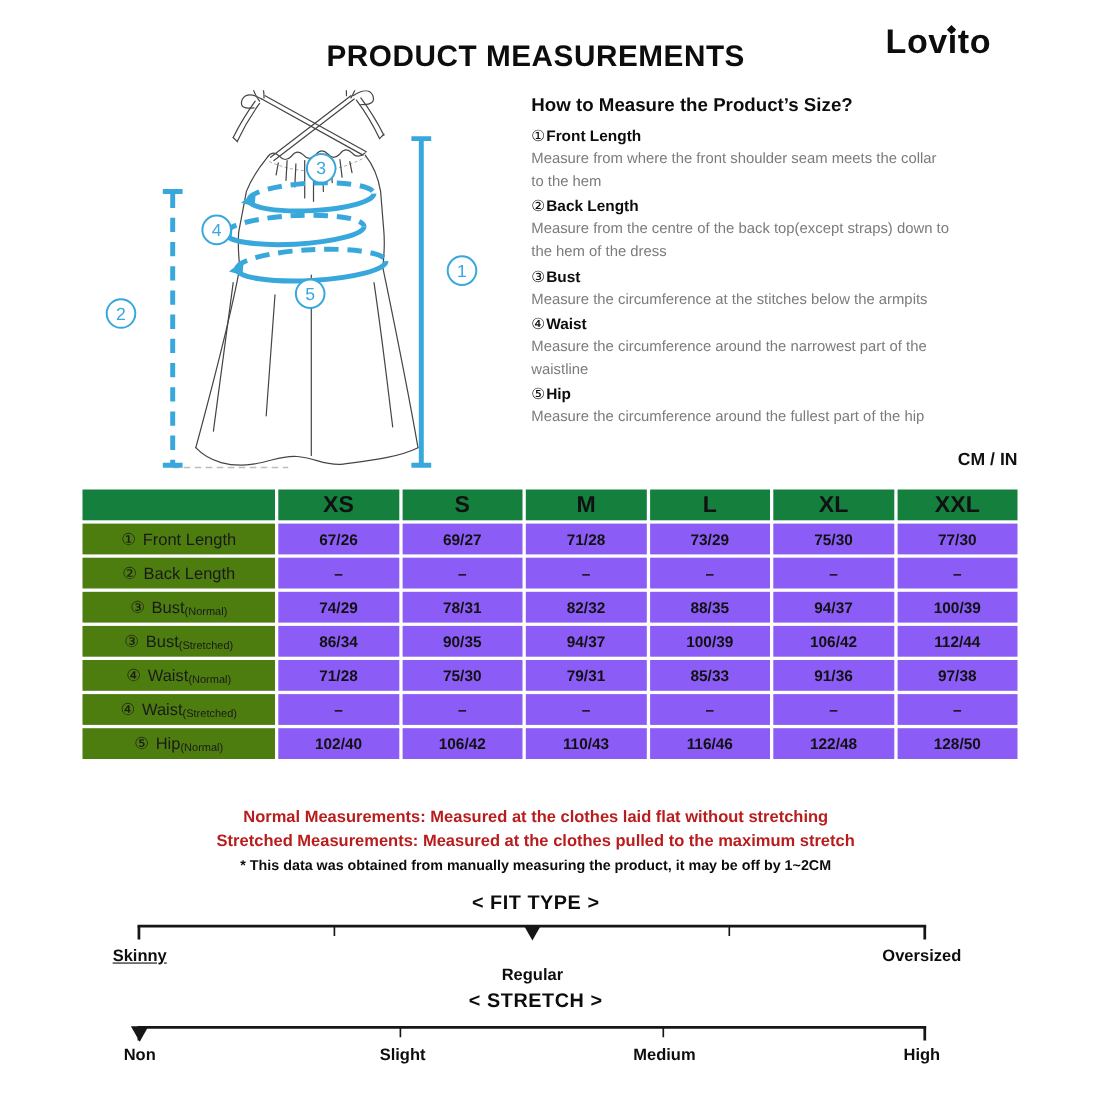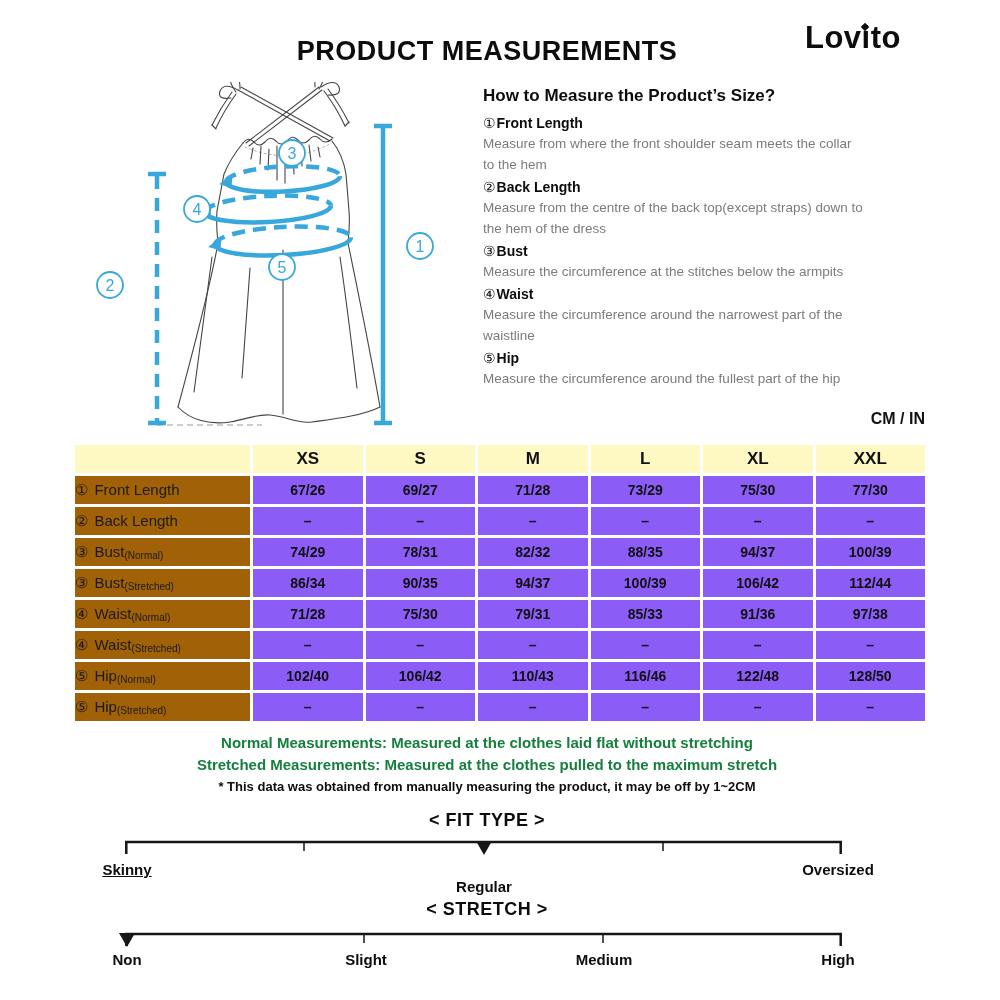--- a/index.html
+++ b/index.html
@@ -15,28 +15,28 @@
   .guide{position:absolute;left:483px;top:86px;width:452px;}
   .guide h2{margin:0 0 8px 0;font-size:17px;font-weight:bold;color:#0d0d0d;}
   .g-label{font-size:14px;font-weight:bold;line-height:19px;margin-top:3px;color:#0d0d0d;}
   .g-num{font-weight:normal;margin-right:1px;}
   .g-desc{font-size:13.5px;color:#7b7b7b;line-height:21px;white-space:pre-line;}
 
   .units{position:absolute;right:75px;top:410px;font-size:16px;font-weight:bold;}
 
   table.sizes{position:absolute;left:72px;top:442px;width:856px;border-collapse:separate;border-spacing:3px;table-layout:fixed;}
   table.sizes td,table.sizes th{height:28px;padding:0;}
-  .hd{background:#fef9c3;font-size:17px;font-weight:bold;text-align:center;}
-  .lbl{background:#a16207;font-size:15px;font-weight:normal;text-align:left;padding-left:18px;color:#1a1a1a;white-space:nowrap;}
+  .hd{background:#15803d;font-size:21px;font-weight:bold;text-align:center;}
+  .lbl{background:#4d7c0f;font-size:15px;font-weight:normal;text-align:center;padding-left:18px;color:#1a1a1a;white-space:nowrap;}
   .lbl .num{margin-right:6px;}
   .lbl .sub{font-size:10px;position:relative;top:2px;letter-spacing:0;}
   .val{background:#8b5cf6;font-size:14px;font-weight:bold;text-align:center;}
 
   .notes{position:absolute;left:0;top:732px;width:974px;text-align:center;}
-  .note-main{font-size:15px;font-weight:bold;line-height:22px;color:#15803d;}
+  .note-main{font-size:15px;font-weight:bold;line-height:22px;color:#b91c1c;}
   .note-small{font-size:13px;font-weight:bold;margin-top:3px;color:#0d0d0d;}
 
   .scale-title{position:absolute;left:0;width:974px;text-align:center;font-size:18px;font-weight:bold;letter-spacing:.5px;color:#0d0d0d;}
   .scale-svg{position:absolute;left:0;width:1000px;height:24px;}
   .scale-label{position:absolute;transform:translateX(-50%);font-size:15px;font-weight:bold;white-space:nowrap;color:#0d0d0d;}
 </style>
 </head>
 <body>
 
 <div class="page-title">PRODUCT MEASUREMENTS</div>
@@ -246,29 +246,20 @@
   </tr>
   <tr>
     <td class="lbl"><span class="num">⑤</span><span>Hip</span><span class="sub">(Normal)</span></td>
     <td class="val">102/40</td>
     <td class="val">106/42</td>
     <td class="val">110/43</td>
     <td class="val">116/46</td>
     <td class="val">122/48</td>
     <td class="val">128/50</td>
   </tr>
-  <tr>
-    <td class="lbl"><span class="num">⑤</span><span>Hip</span><span class="sub">(Stretched)</span></td>
-    <td class="val">–</td>
-    <td class="val">–</td>
-    <td class="val">–</td>
-    <td class="val">–</td>
-    <td class="val">–</td>
-    <td class="val">–</td>
-  </tr>
 </tbody>
   </table>
 
 <div class="notes">
   <div class="note-main">Normal Measurements: Measured at the clothes laid flat without stretching</div>
   <div class="note-main">Stretched  Measurements: Measured at the clothes pulled to the maximum stretch</div>
   <div class="note-small">* This data was obtained from manually measuring the product, it may be off by 1~2CM</div>
 </div>
 
 <div class="scale-title" style="top:810px;">&lt; FIT TYPE &gt;</div>

